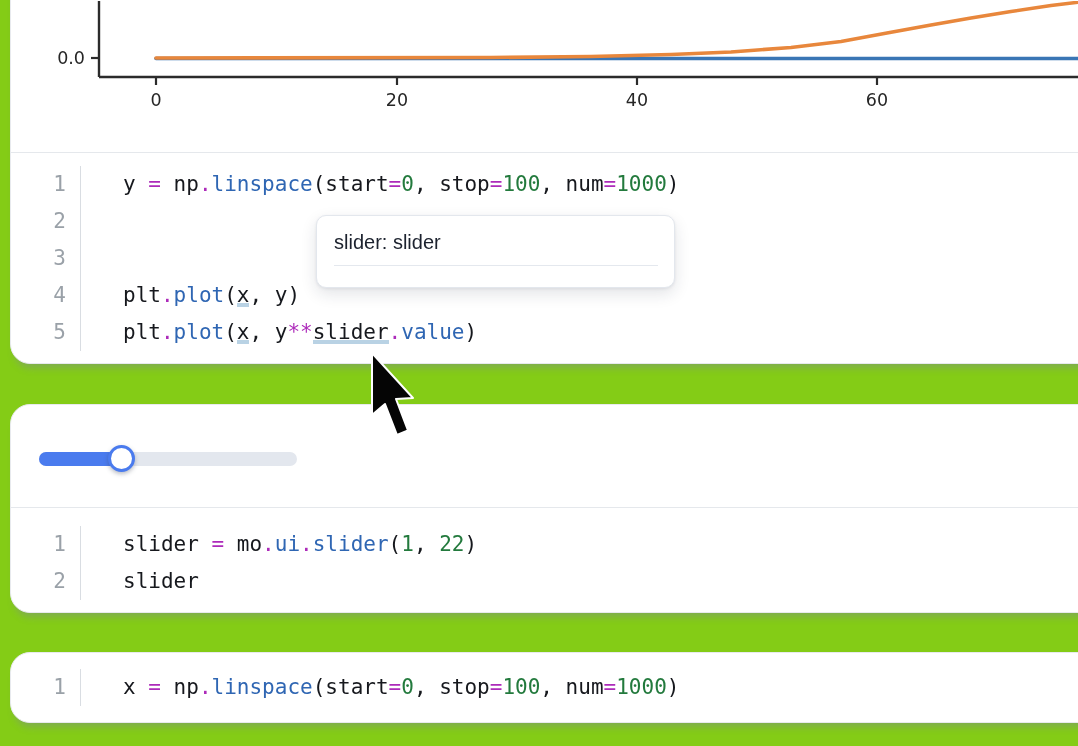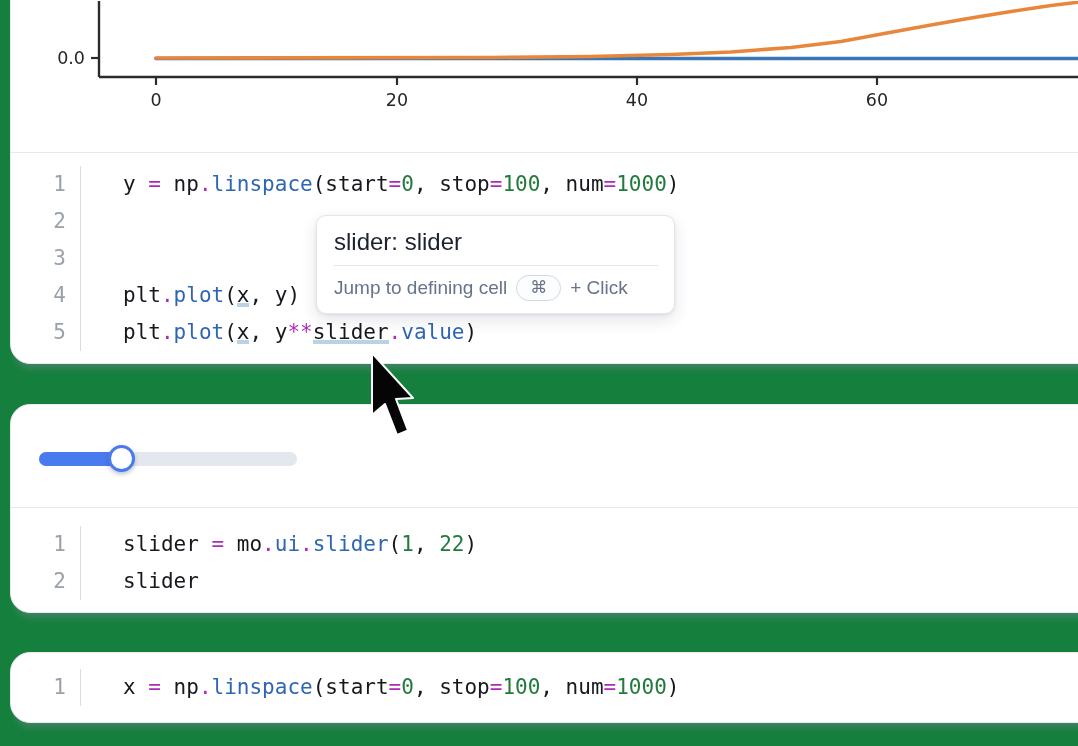--- a/index.html
+++ b/index.html
@@ -1,16 +1,16 @@
 <!DOCTYPE html>
 <html><head>
 <meta charset="utf-8">
 <style>
   html,body{margin:0;padding:0;background:#fff;}
-  #page{position:relative;width:1078px;height:746px;background:#15803d;overflow:hidden;
+  #page{position:relative;width:1078px;height:746px;background:#84cc16;overflow:hidden;
         font-family:"Liberation Sans",sans-serif;}
   
   .cell{position:absolute;left:10px;width:1130px;background:#fff;
         border:1px solid #e8eaee;border-radius:20px;
         box-shadow:0 9px 7px -5px rgba(125,135,152,.45);}
   .outarea{position:relative;border-bottom:1px solid #e5e8ec;}
   .codearea{display:flex;align-items:stretch;
             font-family:"DejaVu Sans Mono","Liberation Mono",monospace;
             font-size:21px;line-height:37px;}
   .gutter{width:70px;flex:0 0 70px;text-align:right;padding-right:14px;box-sizing:border-box;
@@ -39,21 +39,21 @@
                 background:#e3e7ee;border-radius:7px;}
   .slider-fill{position:absolute;left:0;top:0;height:14px;background:#4a7bee;border-radius:7px;}
   .slider-handle{position:absolute;top:-7px;width:27px;height:27px;box-sizing:border-box;
                  background:#fff;border:3px solid #4a7bee;border-radius:50%;
                  box-shadow:0 2px 4px rgba(60,70,90,.35);}
   
   #tooltip{position:absolute;left:316px;top:215px;width:359px;box-sizing:border-box;
            background:#fff;border:1px solid #e3e7ed;border-radius:10px;z-index:20;
            box-shadow:0 6px 16px rgba(25,35,60,.12),0 1px 3px rgba(25,35,60,.08);
            padding:13px 16px 12px 17px;}
-  .tt-title{font-size:24px;color:#1c222e;line-height:26px;}
+  .tt-title{font-size:20px;color:#1c222e;line-height:26px;}
   .tt-div{height:1px;background:#e4e8ee;margin:10px 0 9px 0;}
   .tt-row{display:flex;align-items:center;gap:9px;color:#67738a;font-size:19px;}
   .tt-key{display:inline-block;border:1.5px solid #d2d8e2;border-radius:14px;background:#fcfdfe;
           padding:1px 13px 2px 13px;font-size:17px;color:#67738a;}
   
   #cursor{position:absolute;left:371px;top:353px;z-index:30;}
 </style>
 </head>
 <body>
 
@@ -111,24 +111,19 @@
       <div class="gutter">
           <div class="ln">1</div>
         </div>
       <div class="src"><div class="cl"><span class="tk-v">x </span><span class="tk-o">=</span><span class="tk-v"> np</span><span class="tk-o">.</span><span class="tk-f">linspace</span><span class="tk-v">(start</span><span class="tk-o">=</span><span class="tk-n">0</span><span class="tk-v">, stop</span><span class="tk-o">=</span><span class="tk-n">100</span><span class="tk-v">, num</span><span class="tk-o">=</span><span class="tk-n">1000</span><span class="tk-v">)</span></div></div>
     </div>
   </div>
 
   <div id="tooltip">
     <div class="tt-title">slider: slider</div>
     <div class="tt-div"></div>
-    <div class="tt-row">
-      <span>Jump to defining cell</span>
-      <span class="tt-key">⌘</span>
-      <span>+ Click</span>
-    </div>
   </div>
 
   <svg id="cursor" width="50" height="92" viewBox="0 0 50 92">
     <polygon points="1,0 1,62 14,51 26,82 37,77.5 25,46 42,45" fill="#050505" stroke="#ffffff" stroke-width="2" stroke-linejoin="round"></polygon>
   </svg>
 
 </div>
 
 </body></html>

